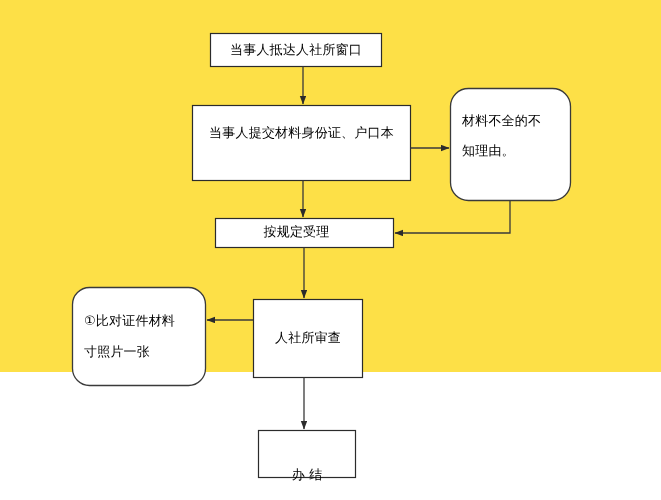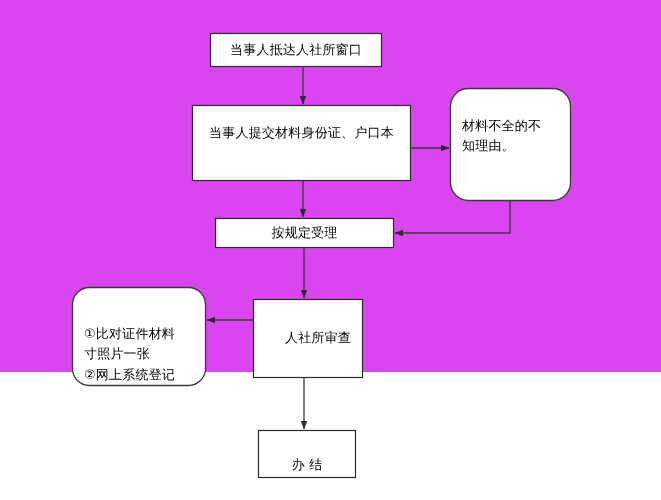--- a/index.html
+++ b/index.html
@@ -10,21 +10,21 @@
   body {
     width: 661px;
     height: 500px;
     overflow: hidden;
     font-family: "DejaVu Sans", "Liberation Sans", sans-serif;
   }
   #flowchart-root {
     position: relative;
     width: 661px;
     height: 372px;
-    background: #d946ef;
+    background: #fde047;
   }
   svg.chart-canvas {
     position: absolute;
     left: 0;
     top: 0;
     width: 661px;
     height: 500px;
     display: block;
   }
   .node-rect {
@@ -57,20 +57,21 @@
     pointer-events: none;
     white-space: pre-wrap;
   }
   .label-center {
     text-align: center;
     align-items: center;
   }
   .label-left {
     text-align: left;
     align-items: flex-start;
+    gap: 10px;
   }
   .label-line {
     display: block;
   }
 </style>
 </head>
 <body>
 
 <div id="flowchart-root">
 
@@ -116,31 +117,30 @@
 
   <div class="node-label label-center" style="left:193px; top:108px; width:217px; height:50px;">
     <span class="label-line">当事人提交材料身份证、户口本</span>
   </div>
 
   <div class="node-label label-left" style="left:462px; top:96px; width:104px; height:80px;">
     <span class="label-line">材料不全的不</span>
     <span class="label-line">知理由。</span>
   </div>
 
-  <div class="node-label label-center" style="left:216px; top:218px; width:177px; height:30px;">
+  <div class="node-label label-center" style="left:208px; top:218px; width:177px; height:30px;font-family:Liberation Mono, monospace;">
     <span class="label-line">按规定受理</span>
   </div>
 
-  <div class="node-label label-center" style="left:264px; top:300px; width:108px; height:77px;">
+  <div class="node-label label-center" style="left:254px; top:300px; width:108px; height:77px;">
     <span class="label-line">人社所审查</span>
   </div>
 
-  <div class="node-label label-left" style="left:84px; top:312px; width:118px; height:85px;text-align:center;">
+  <div class="node-label label-left" style="left:84px; top:294px; width:118px; height:85px;text-align:center;">
     <span class="label-line">①比对证件材料</span>
     <span class="label-line">寸照片一张</span>
-    <span class="label-line">②网上系统登记</span>
   </div>
 
-  <div class="node-label label-center" style="left:259px; top:442px; width:96px; height:46px;">
+  <div class="node-label label-center" style="left:259px; top:452px; width:96px; height:46px;">
     <span class="label-line">办 结</span>
   </div>
 
 </div>
 
 </body></html>

